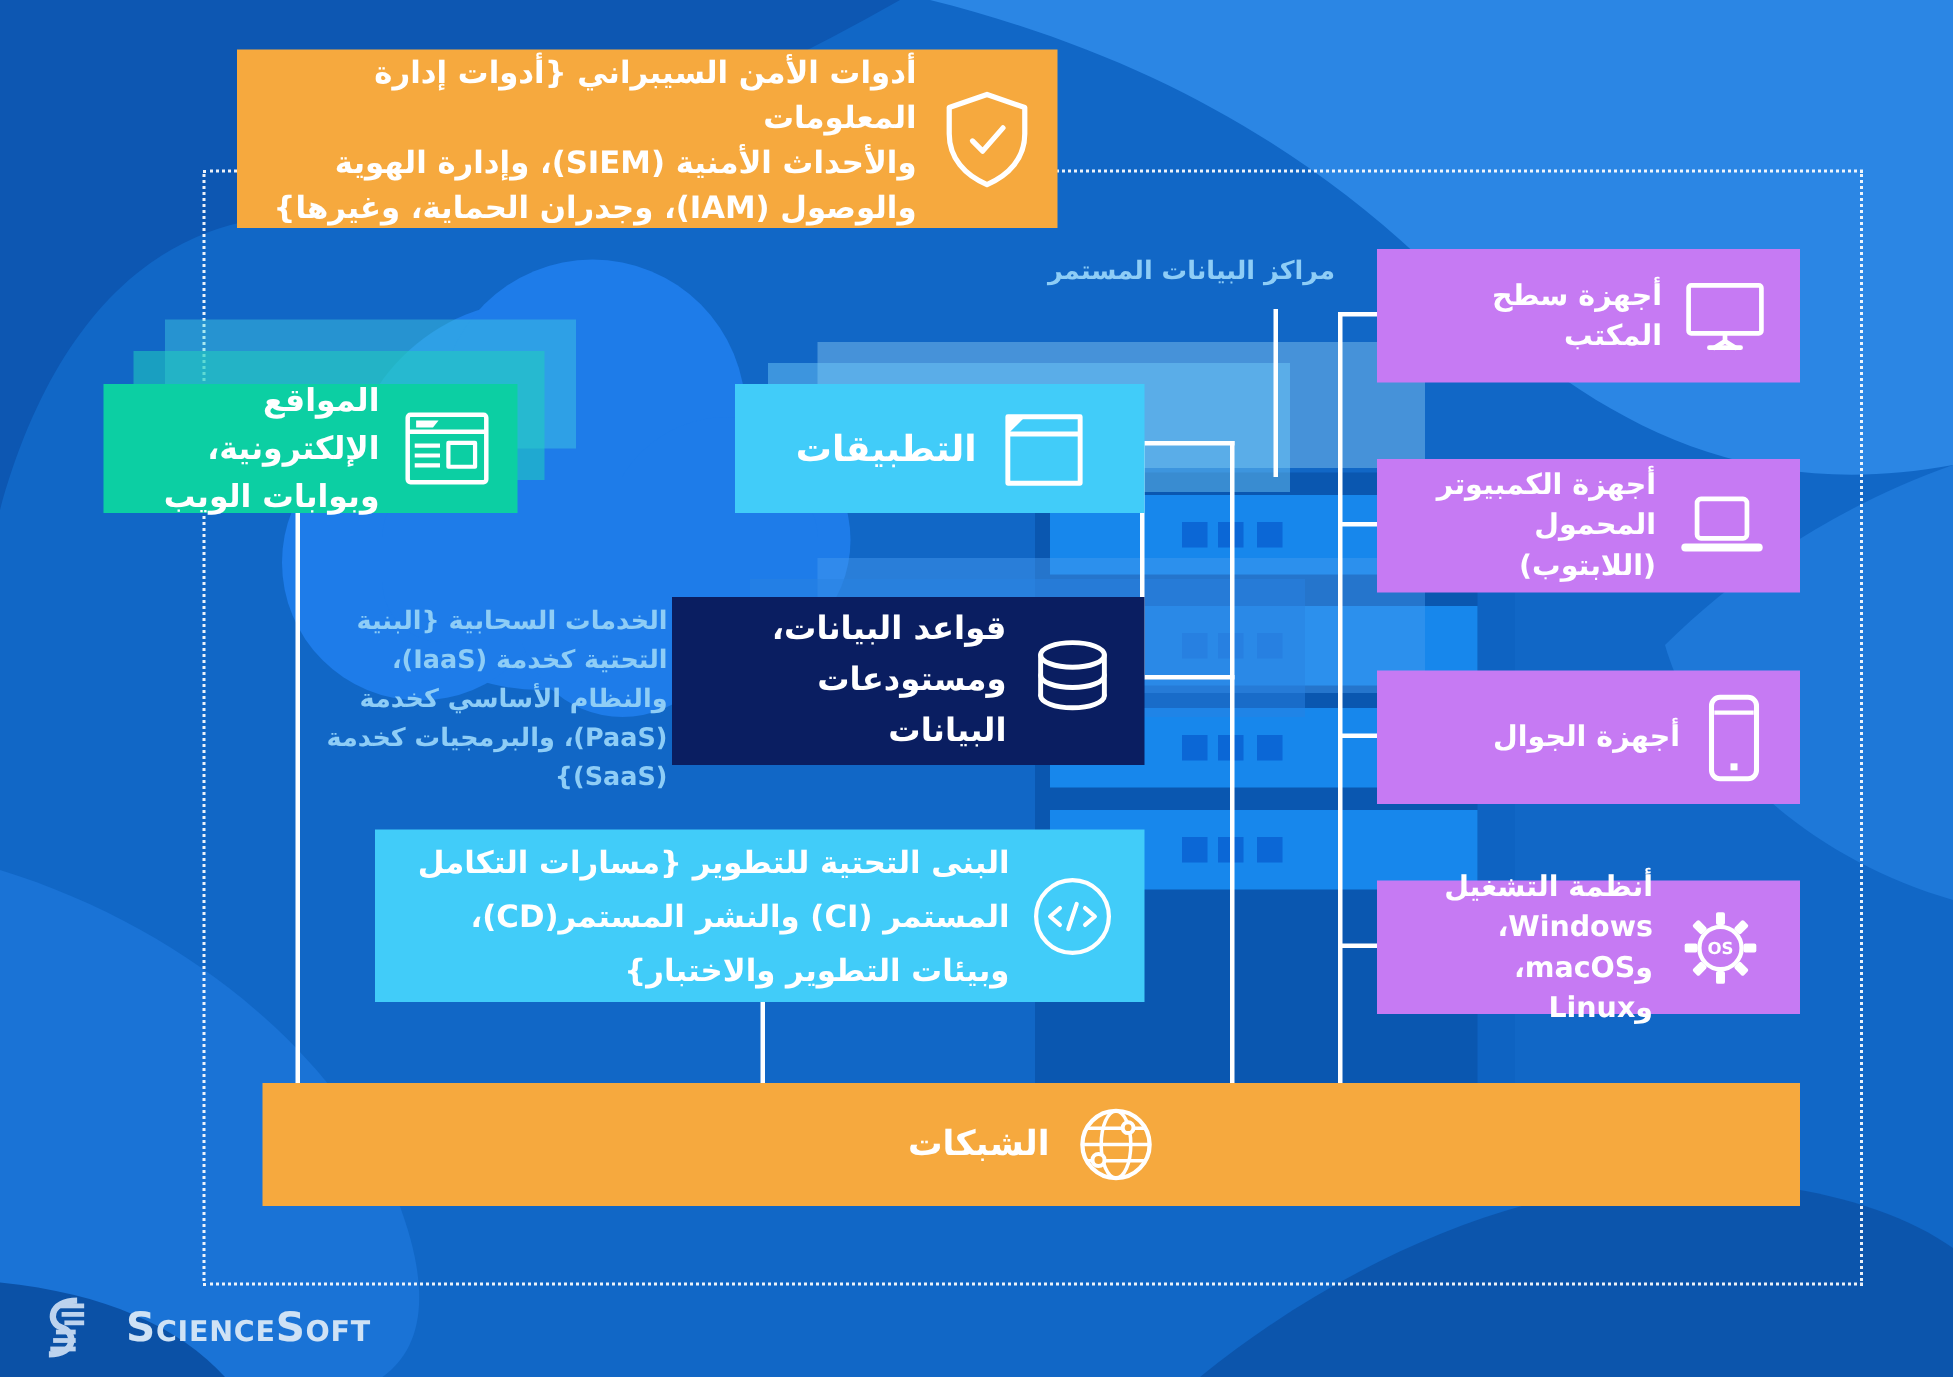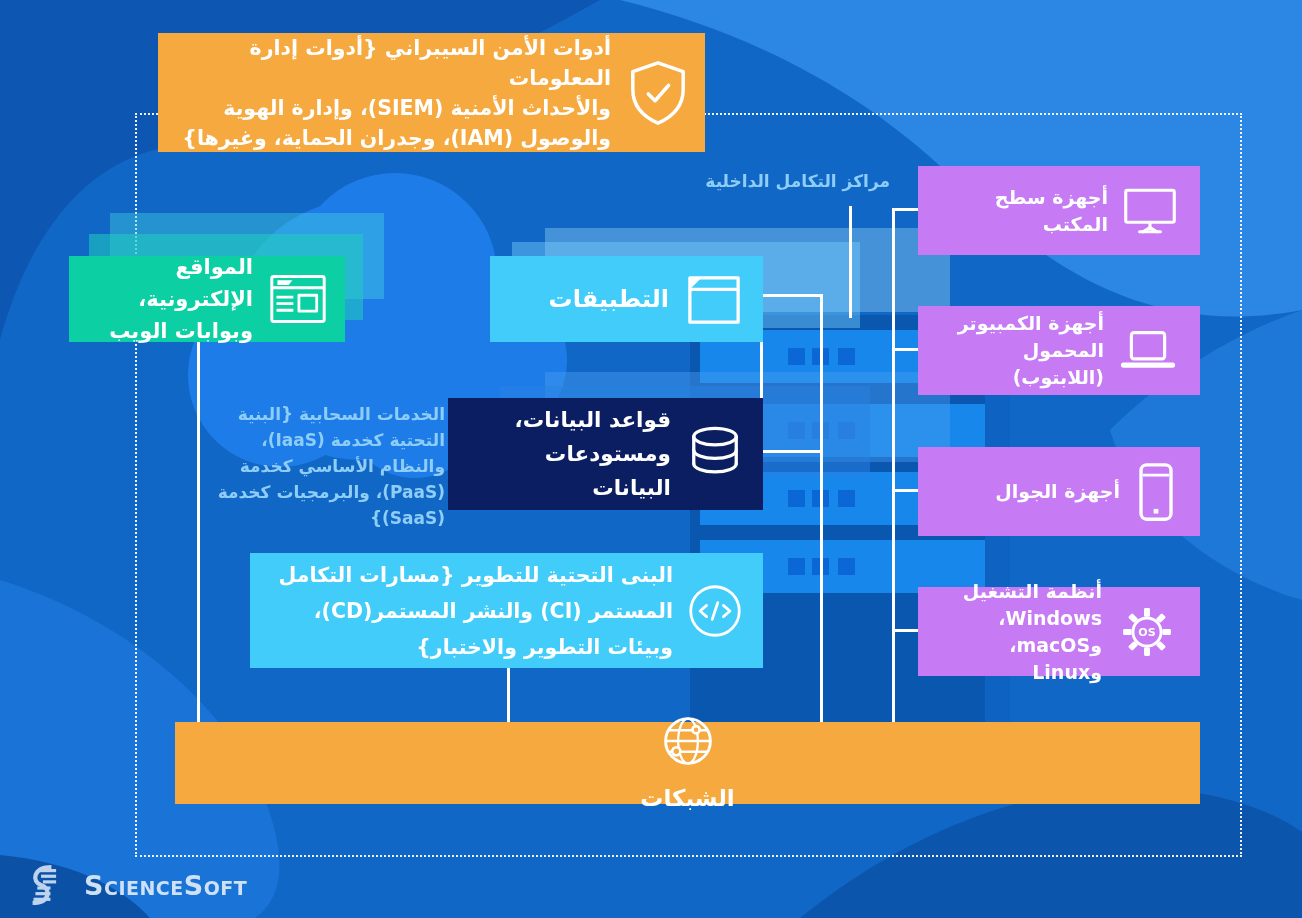--- a/index.html
+++ b/index.html
@@ -12,27 +12,27 @@
                  border:2px dotted rgba(255,255,255,0.92);}
   .box{position:absolute;display:flex;align-items:center;direction:rtl;
        color:#fff;font-weight:bold;box-sizing:border-box;}
   .box .txt{text-align:right;}
   .box .ic{flex:0 0 auto;}
   .security-box{left:158px;top:33px;width:547px;height:119px;background:#f6a93e;
                 padding:0 16px 0 10px;gap:16px;font-size:20.5px;line-height:30px;}
   .teal-box{left:69px;top:256px;width:276px;height:86px;background:#0ccfa3;
             padding:0 18px;gap:16px;font-size:21px;line-height:32px;}
   .app-box{left:490px;top:256px;width:273px;height:86px;background:#41ccf9;
-           padding:0 22px;gap:18px;font-size:24px;}
+           padding:0 40px;gap:18px;font-size:24px;}
   .navy-box{left:448px;top:398px;width:315px;height:112px;background:#0a1e61;
             padding:0 20px;gap:16px;font-size:21.5px;line-height:34px;}
   .cicd-box{left:250px;top:553px;width:513px;height:115px;background:#41ccf9;
             padding:0 20px;gap:14px;font-size:20.5px;line-height:36px;}
   .orange-bar{left:175px;top:722px;width:1025px;height:82px;background:#f6a93e;
-              justify-content:center;gap:18px;font-size:23px;flex-direction:column;}
+              justify-content:center;gap:18px;font-size:23px;}
   .device-box{left:918px;width:282px;height:89px;background:#c67af3;
               padding:0 24px 0 10px;gap:16px;font-size:19px;line-height:27px;}
   .layer{position:absolute;}
   .rack-row{position:absolute;left:700px;width:285px;height:53px;background:#1787ec;}
   .rack-light{position:absolute;top:18px;width:17px;height:17px;background:#0b67d6;}
   .blue-note{position:absolute;color:#8ecdf6;font-weight:bold;direction:rtl;text-align:right;}
   .logo{position:absolute;left:26px;top:864px;display:flex;align-items:center;gap:26px;}
   .logo-text{color:#cfe2f5;font-weight:bold;font-size:27px;font-variant:small-caps;
              letter-spacing:0.5px;font-family:"DejaVu Sans",sans-serif;}
 </style>
@@ -250,21 +250,21 @@
         <circle cx="29" cy="29" r="25"></circle>
         <ellipse cx="29" cy="29" rx="11" ry="25" stroke-width="2.6"></ellipse>
         <path d="M4 29 H54 M7.5 17 H50.5 M7.5 41 H50.5" stroke-width="2.6"></path>
         <circle cx="38" cy="16.5" r="4" fill="#f6a93e" stroke-width="3"></circle>
         <circle cx="16" cy="40.5" r="4.5" fill="#f6a93e" stroke-width="3"></circle>
       </svg>
     </span>
     <div class="txt">الشبكات</div>
   </div>
 
-  <div class="blue-note" style="left:660px;top:171px;width:230px;font-size:17px;">مراكز التكامل الداخلية</div>
+  <div class="blue-note" style="left:660px;top:171px;width:230px;font-size:17px;">مراكز البيانات المستمر</div>
 
   <div class="blue-note" style="left:215px;top:401px;width:230px;font-size:17px;line-height:26px;">
     <div>الخدمات السحابية {البنية</div>
     <div>التحتية كخدمة (IaaS)،</div>
     <div>والنظام الأساسي كخدمة</div>
     <div>(PaaS)، والبرمجيات كخدمة</div>
     <div>(SaaS)}</div>
   </div>
 
   <div class="logo">

